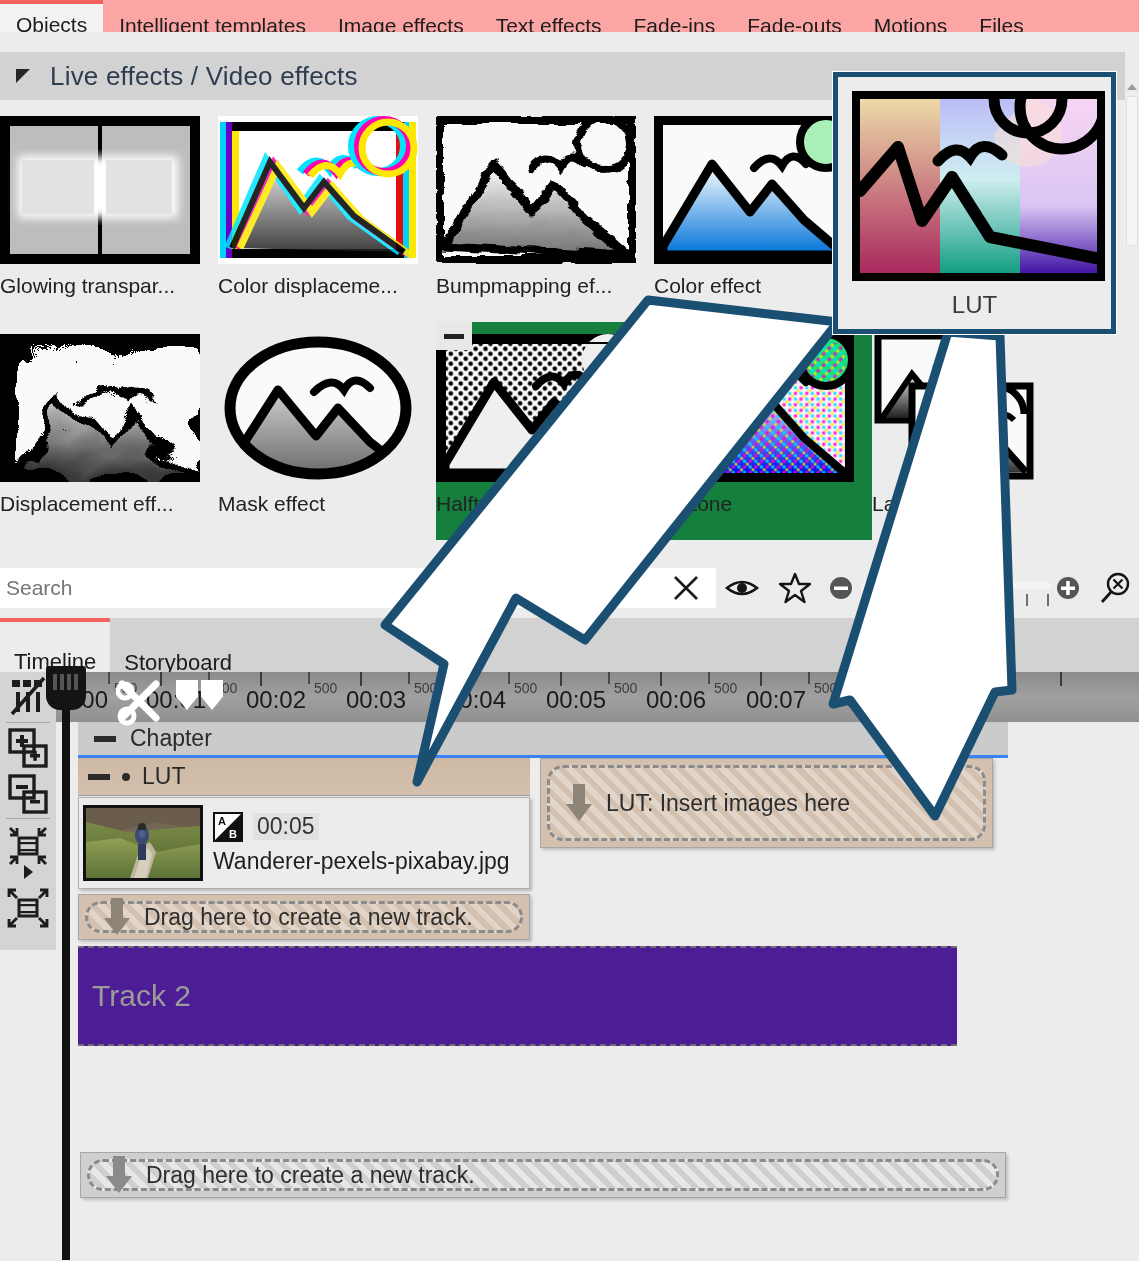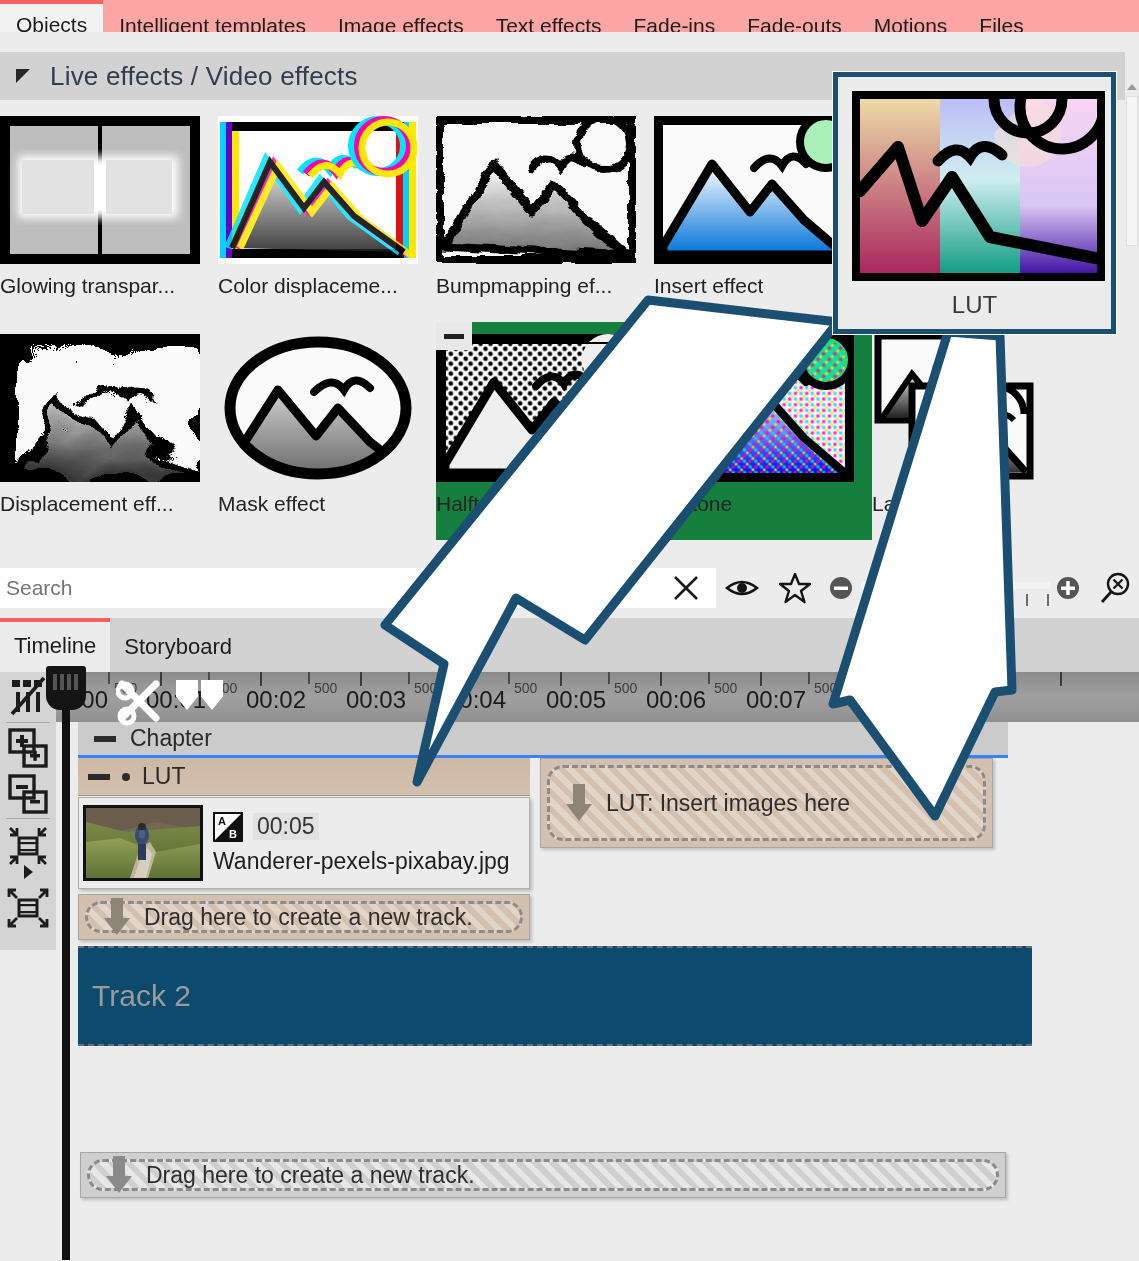--- a/index.html
+++ b/index.html
@@ -107,21 +107,21 @@
   .slider{position:relative;width:190px;height:44px;}
   .slider .bar{position:absolute;left:0;top:16px;width:190px;height:7px;background:#f4f4f4;border-radius:4px;}
   .slider .ticks{position:absolute;left:2px;top:28px;width:186px;height:12px;display:flex;justify-content:space-between;}
   .slider .ticks i{width:2px;height:12px;background:#6d6d6d;display:block;}
 
   
   .tlbar{
     position:absolute;left:0;top:618px;width:1139px;height:54px;
     background:#d2d2d2;display:flex;align-items:flex-end;
   }
-  .tltab{padding:0 14px;height:50px;line-height:50px;font-size:22px;color:#1b1b1b;}
+  .tltab{padding:16px 14px;height:50px;line-height:50px;font-size:22px;color:#1b1b1b;}
   .tltab.active{background:#ececec;border-top:4px solid #f4625f;height:54px;line-height:48px;}
 
   
   .tl{
     position:absolute;left:0;top:672px;width:1139px;height:589px;background:#ececec;
   }
   .tl-tools{
     position:absolute;left:0;top:0;width:56px;height:278px;background:#d4d4d4;
   }
   .tl-tools .sep{position:absolute;left:6px;width:44px;height:1px;background:#a8a8a8;}
@@ -195,22 +195,22 @@
     border:3px dashed #8b8b8b;border-radius:16px;
     background-image:repeating-linear-gradient(45deg, rgba(255,255,255,.32) 0 6px, rgba(0,0,0,0) 6px 12px);
     display:flex;align-items:center;gap:14px;padding-left:16px;
   }
   .droptext{font-size:23px;color:#2d2d2d;}
   .dn-arrow{width:26px;height:38px;position:relative;}
   .dn-arrow i{position:absolute;left:7px;top:0;width:12px;height:22px;background:#8d8578;}
   .dn-arrow b{position:absolute;left:0;top:20px;width:0;height:0;border-left:13px solid transparent;border-right:13px solid transparent;border-top:17px solid #8d8578;}
 
   .emptytrack{
-    position:absolute;left:0;width:954px;
-    background:#0c4a6e;border-top:2px dashed #6f6f6f;border-bottom:2px dashed #6f6f6f;
+    position:absolute;left:0;width:879px;
+    background:#4c1d95;border-top:2px dashed #6f6f6f;border-bottom:2px dashed #6f6f6f;
     display:flex;align-items:center;padding-left:14px;
   }
   .emptytrack span{font-size:30px;color:#9b9b9b;}
 
   .grayarea{position:absolute;left:78px;top:50px;width:930px;height:1160px;background:#b5b5b5;z-index:-1;}
 
   
   .callout{
     position:absolute;left:833px;top:72px;width:283px;height:262px;
     background:#ececec;border:5px solid #1b4f72;z-index:60;
@@ -341,21 +341,21 @@
                   <stop offset="1" stop-color="#0072d8"></stop>
               </linearGradient>
             </defs>
             <rect x="0" y="0" width="200" height="148" fill="#000"></rect>
             <rect x="9" y="9" width="182" height="130" fill="#fafafa"></rect>
             <circle cx="172" cy="26" r="26" fill="#a8f0b8" stroke="#000" stroke-width="8"></circle>
             <path d="M9 130 L58 48 L96 96 L118 68 L150 104 L191 139 L9 139 Z" fill="url(#blg)" stroke="#000" stroke-width="9" stroke-linejoin="round"></path>
             <path d="M100 52 Q116 34 128 50 Q138 32 152 48" fill="none" stroke="#000" stroke-width="8" stroke-linecap="round"></path>
           </svg>
         </div>
-        <div class="cap">Insert effect</div>
+        <div class="cap">Color effect</div>
       </div>
 
       <div class="cell">
         <div class="thumb">
           <svg viewBox="0 0 200 148" width="200" height="148">
             <defs>
               <linearGradient id="lg1" x1="0" y1="0" x2="0" y2="1">
                   <stop offset="0" stop-color="#ecd9a8"></stop>
                   <stop offset="1" stop-color="#b0295e"></stop>
                 </linearGradient>

